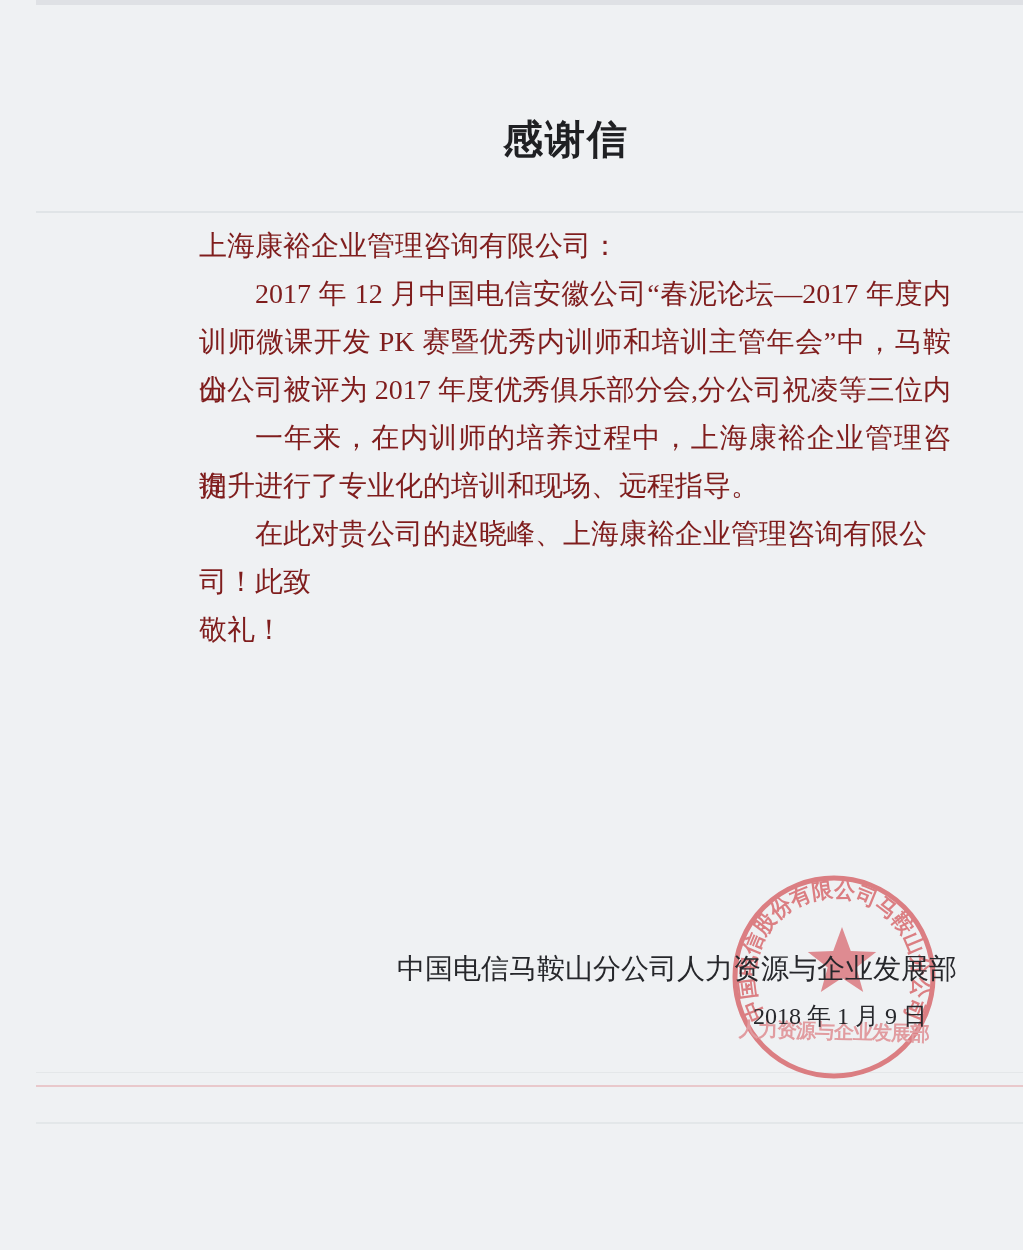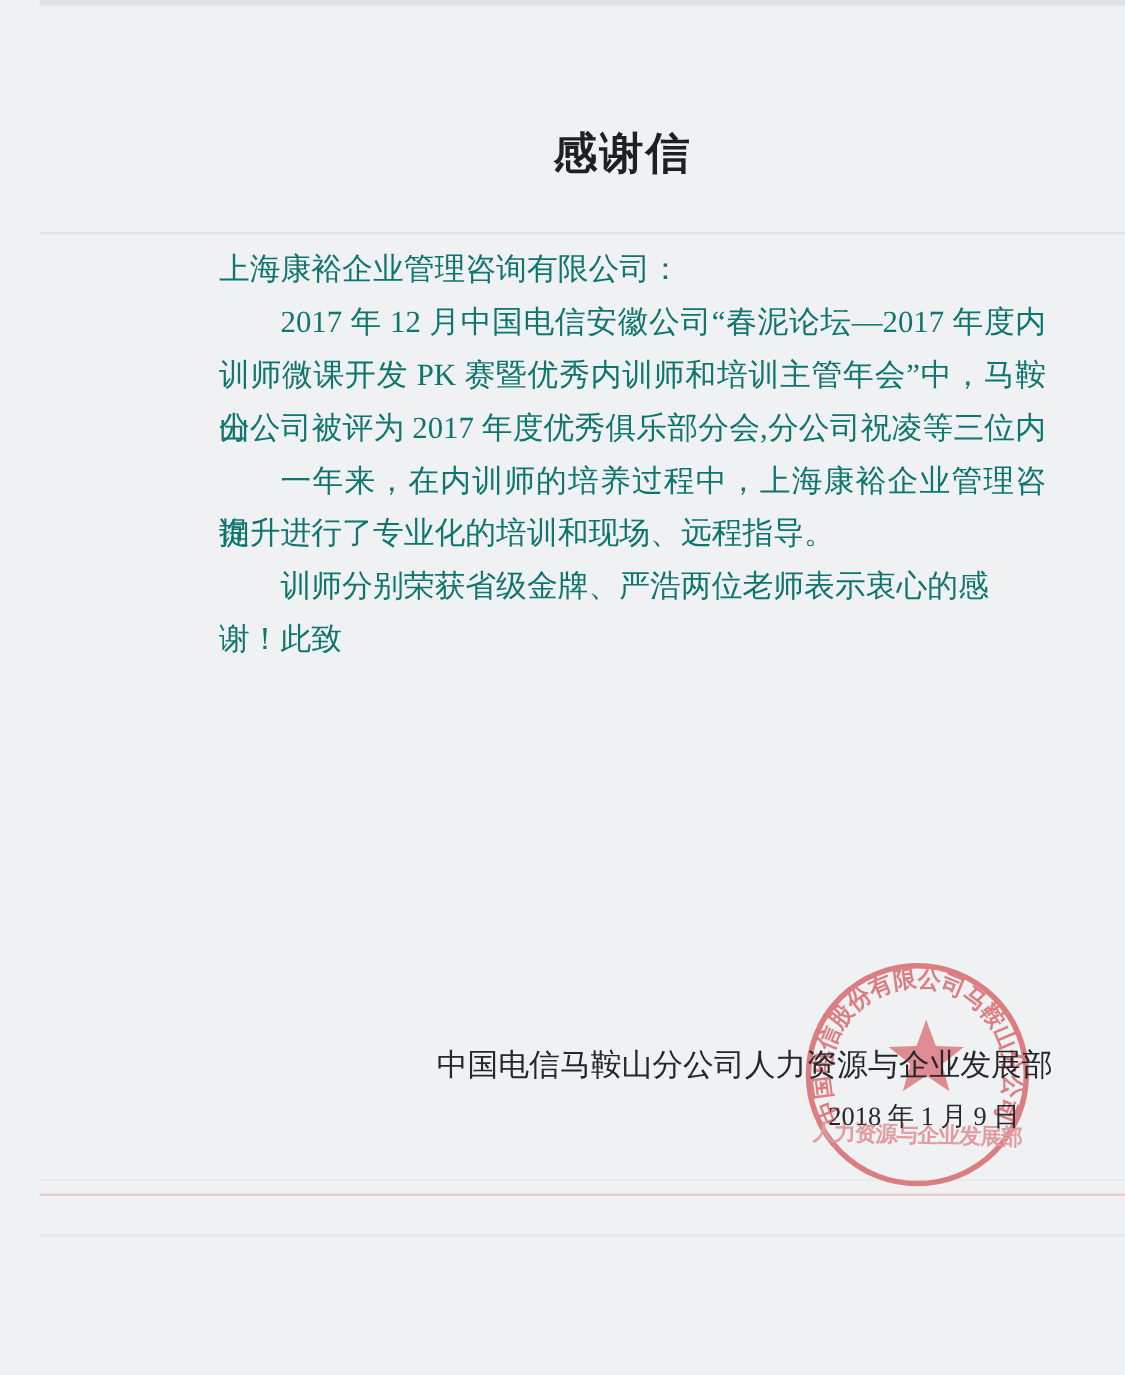--- a/index.html
+++ b/index.html
@@ -42,21 +42,21 @@
     letter-spacing: 2px;
     color: #1f2023;
     z-index: 2;
   }
   .letter-body {
     position: absolute;
     top: 222px;
     left: 163px;
     width: 752px;
     font-size: 28px;
-    color: #0f766e;
+    color: #7f1d1d;
     z-index: 2;
   }
   .letter-line {
     height: 48px;
     line-height: 48px;
     text-align: left;
   }
   .letter-line.justify {
     text-align: justify;
     text-align-last: justify;
@@ -109,22 +109,23 @@
 
   <div class="doc-title">感谢信</div>
 
   <div class="letter-body" id="letter-body">
       <div class="letter-line">上海康裕企业管理咨询有限公司：</div>
       <div class="letter-line indent justify">2017 年 12 月中国电信安徽公司“春泥论坛—2017 年度内</div>
       <div class="letter-line justify">训师微课开发 PK 赛暨优秀内训师和培训主管年会”中，马鞍山</div>
       <div class="letter-line justify">分公司被评为 2017 年度优秀俱乐部分会,分公司祝凌等三位内</div>
       <div class="letter-line indent justify">一年来，在内训师的培养过程中，上海康裕企业管理咨询</div>
       <div class="letter-line">提升进行了专业化的培训和现场、远程指导。</div>
-      <div class="letter-line indent">训师分别荣获省级金牌、严浩两位老师表示衷心的感谢！</div>
+      <div class="letter-line indent">在此对贵公司的赵晓峰、上海康裕企业管理咨询有限公司！</div>
       <div class="letter-line indent">此致</div>
+      <div class="letter-line">敬礼！</div>
     </div>
 
   <div class="signature-line">中国电信马鞍山分公司人力资源与企业发展部</div>
 
   <div class="date-line">2018 年 1 月 9 日</div>
 
   <svg class="seal" viewBox="0 0 212 212">
     <g opacity="0.82">
       <circle cx="106" cy="106" r="99" fill="none" stroke="#d5595e" stroke-width="5"></circle>
       <path id="sealArc" d="M 36.7 146 A 80 80 0 1 1 175.3 146" fill="none"></path>

